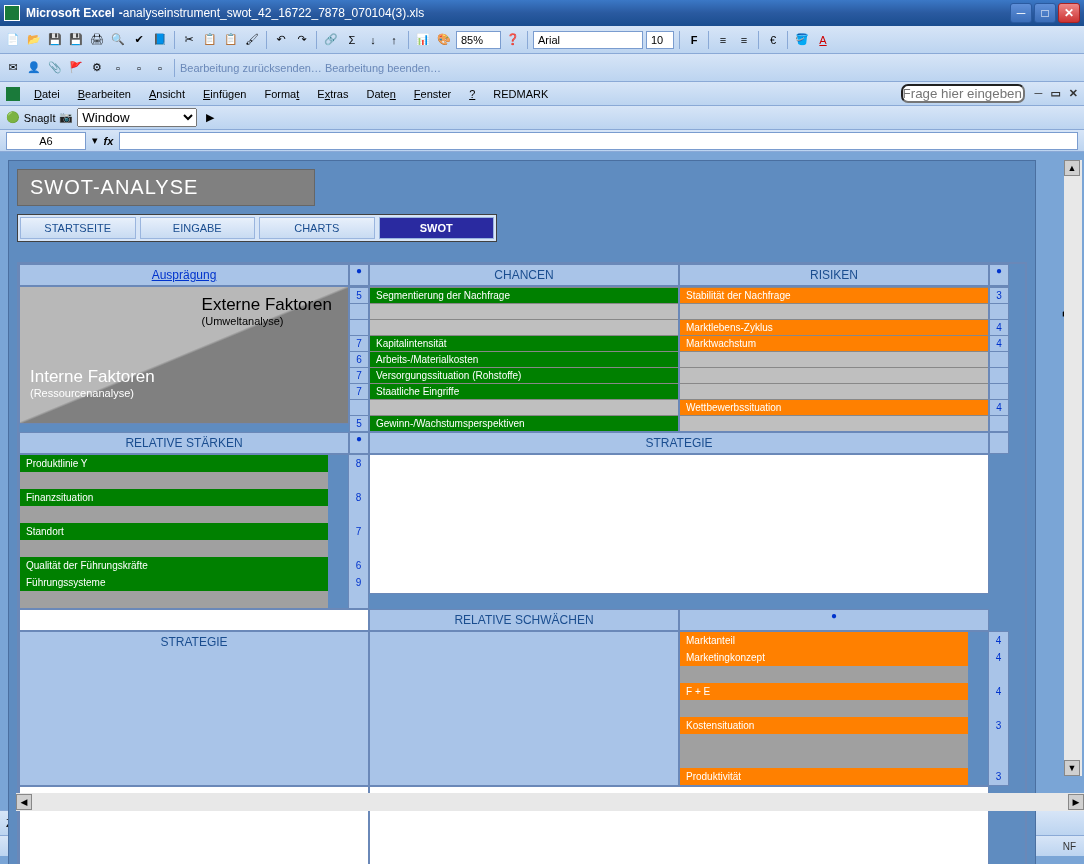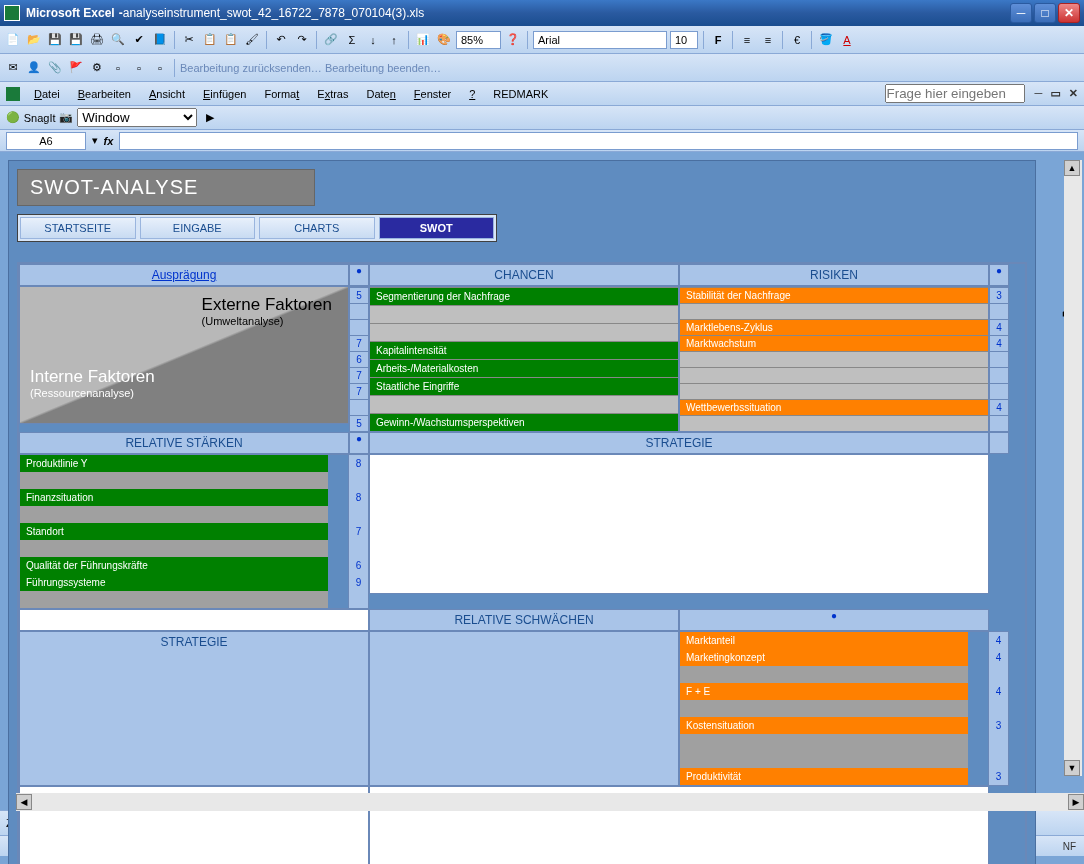--- a/index.html
+++ b/index.html
@@ -134,21 +134,21 @@
   <span class="tbtn">🔗</span>
   <span class="tbtn">Σ</span>
   <span class="tbtn">↓</span>
   <span class="tbtn">↑</span>
   <span class="sep"></span>
   <span class="tbtn">📊</span>
   <span class="tbtn">🎨</span>
   <input type="text" style="width: 45px;" value="85%">
   <span class="tbtn">❓</span>
   <span class="sep"></span>
-  <input type="text" style="width: 134px;" value="Arial">
+  <input type="text" style="width: 110px;" value="Arial">
   <input type="text" style="width: 28px;" value="10">
   <span class="sep"></span>
   <span class="tbtn">
       <b>F</b>
     </span>
   <span class="sep"></span>
   <span class="tbtn">≡</span>
   <span class="tbtn">≡</span>
   <span class="sep"></span>
   <span class="tbtn">€</span>
@@ -178,21 +178,21 @@
   <span class="menu"><u>D</u>atei</span>
   <span class="menu"><u>B</u>earbeiten</span>
   <span class="menu"><u>A</u>nsicht</span>
   <span class="menu"><u>E</u>infügen</span>
   <span class="menu">Forma<u>t</u></span>
   <span class="menu">E<u>x</u>tras</span>
   <span class="menu">Date<u>n</u></span>
   <span class="menu"><u>F</u>enster</span>
   <span class="menu"><u>?</u></span>
   <span class="menu">REDMARK</span>
-  <input class="q-input" type="text" style="width: 140px;" placeholder="Frage hier eingeben">
+  <input class="q-input" type="text" style="width: 124px; border-radius: 7px;" placeholder="Frage hier eingeben">
   <span class="doc-btns">
     <span>─</span>
     <span>▭</span>
     <span>✕</span>
   </span>
 </div>
 
 <div class="snagbar">
   <span>🟢</span>
   <span>SnagIt</span>
@@ -250,20 +250,21 @@
           <div class="num-cell">7</div>
           <div class="num-cell"></div>
           <div class="num-cell">5</div>
         </div>
       <div class="data-col" id="chancen-data">
           <div class="data-cell green">Segmentierung der Nachfrage</div>
           <div class="data-cell gray-h"></div>
           <div class="data-cell gray-h"></div>
           <div class="data-cell green">Kapitalintensität</div>
           <div class="data-cell green">Arbeits-/Materialkosten</div>
+          <div class="data-cell green">Versorgungssituation (Rohstoffe)</div>
           <div class="data-cell green">Staatliche Eingriffe</div>
           <div class="data-cell gray-h"></div>
           <div class="data-cell green">Gewinn-/Wachstumsperspektiven</div>
         </div>
       <div class="data-col" id="risiken-data">
           <div class="data-cell orange">Stabilität der Nachfrage</div>
           <div class="data-cell gray-h"></div>
           <div class="data-cell orange">Marktlebens-Zyklus</div>
           <div class="data-cell orange">Marktwachstum</div>
           <div class="data-cell gray-h"></div>

